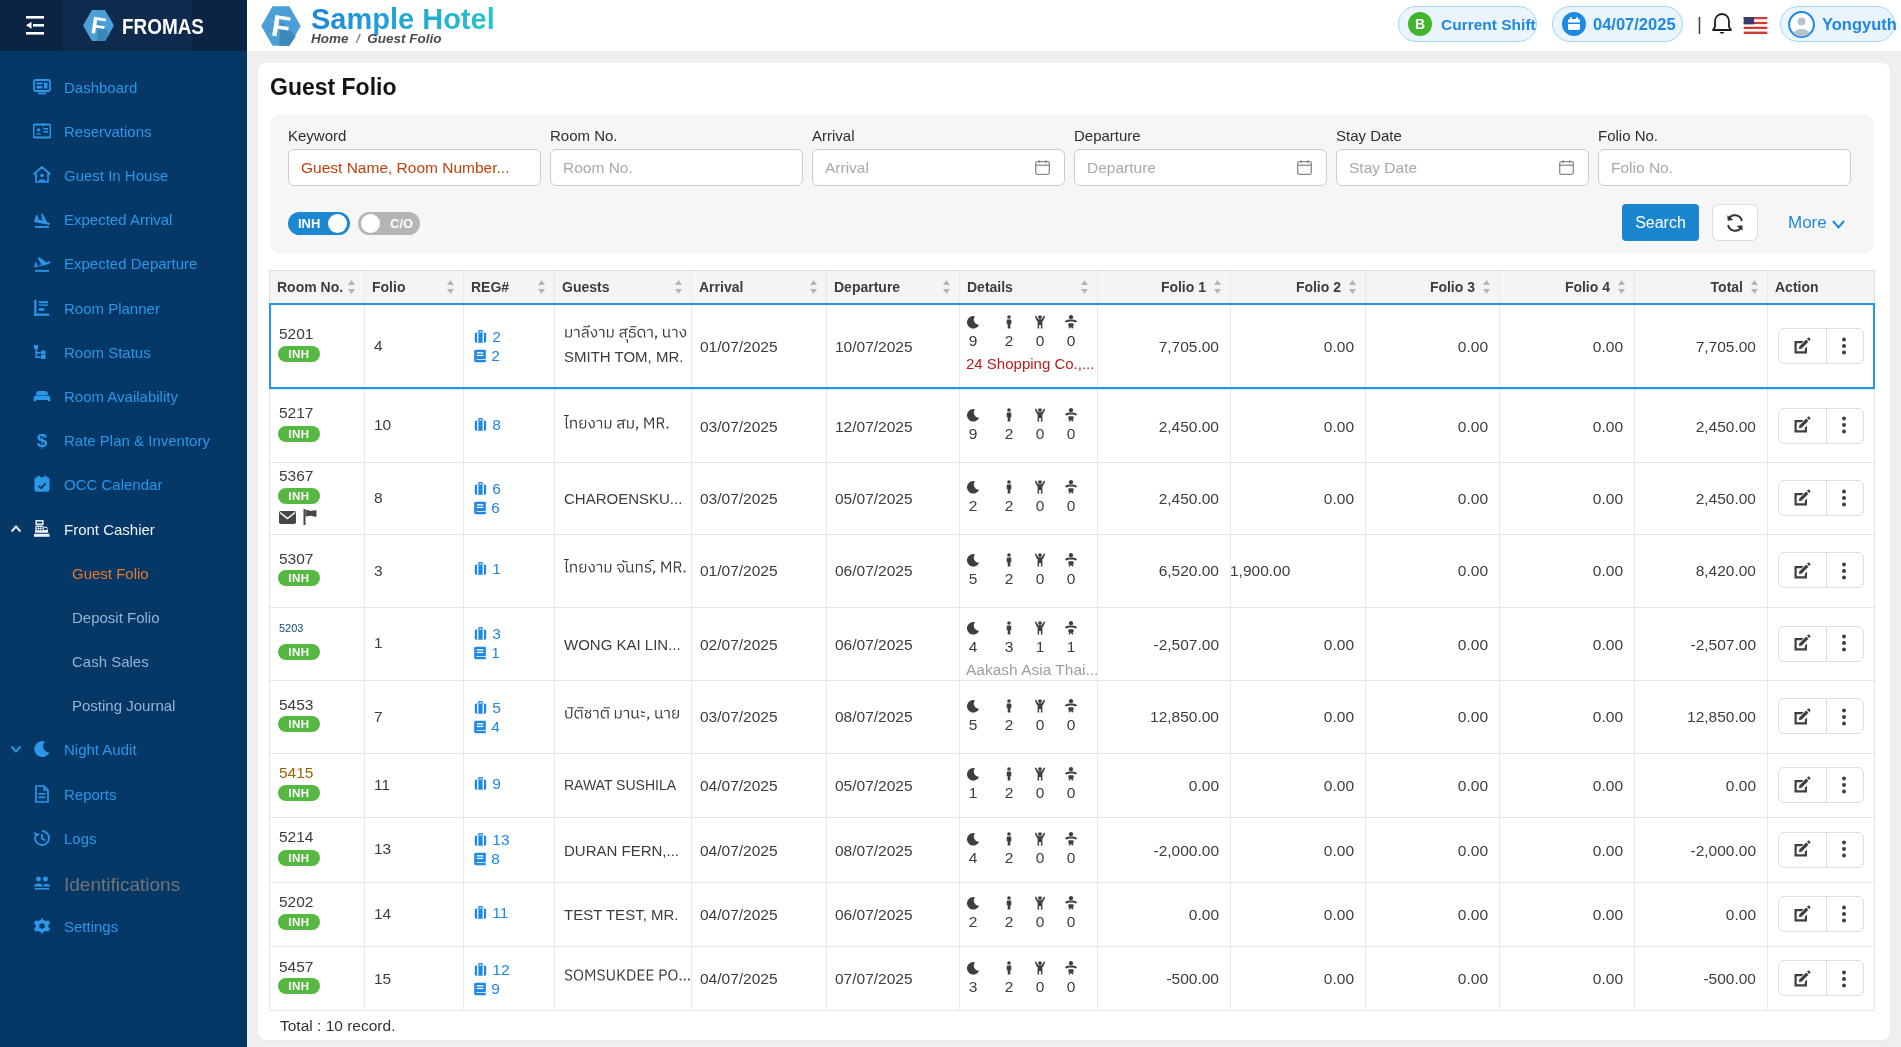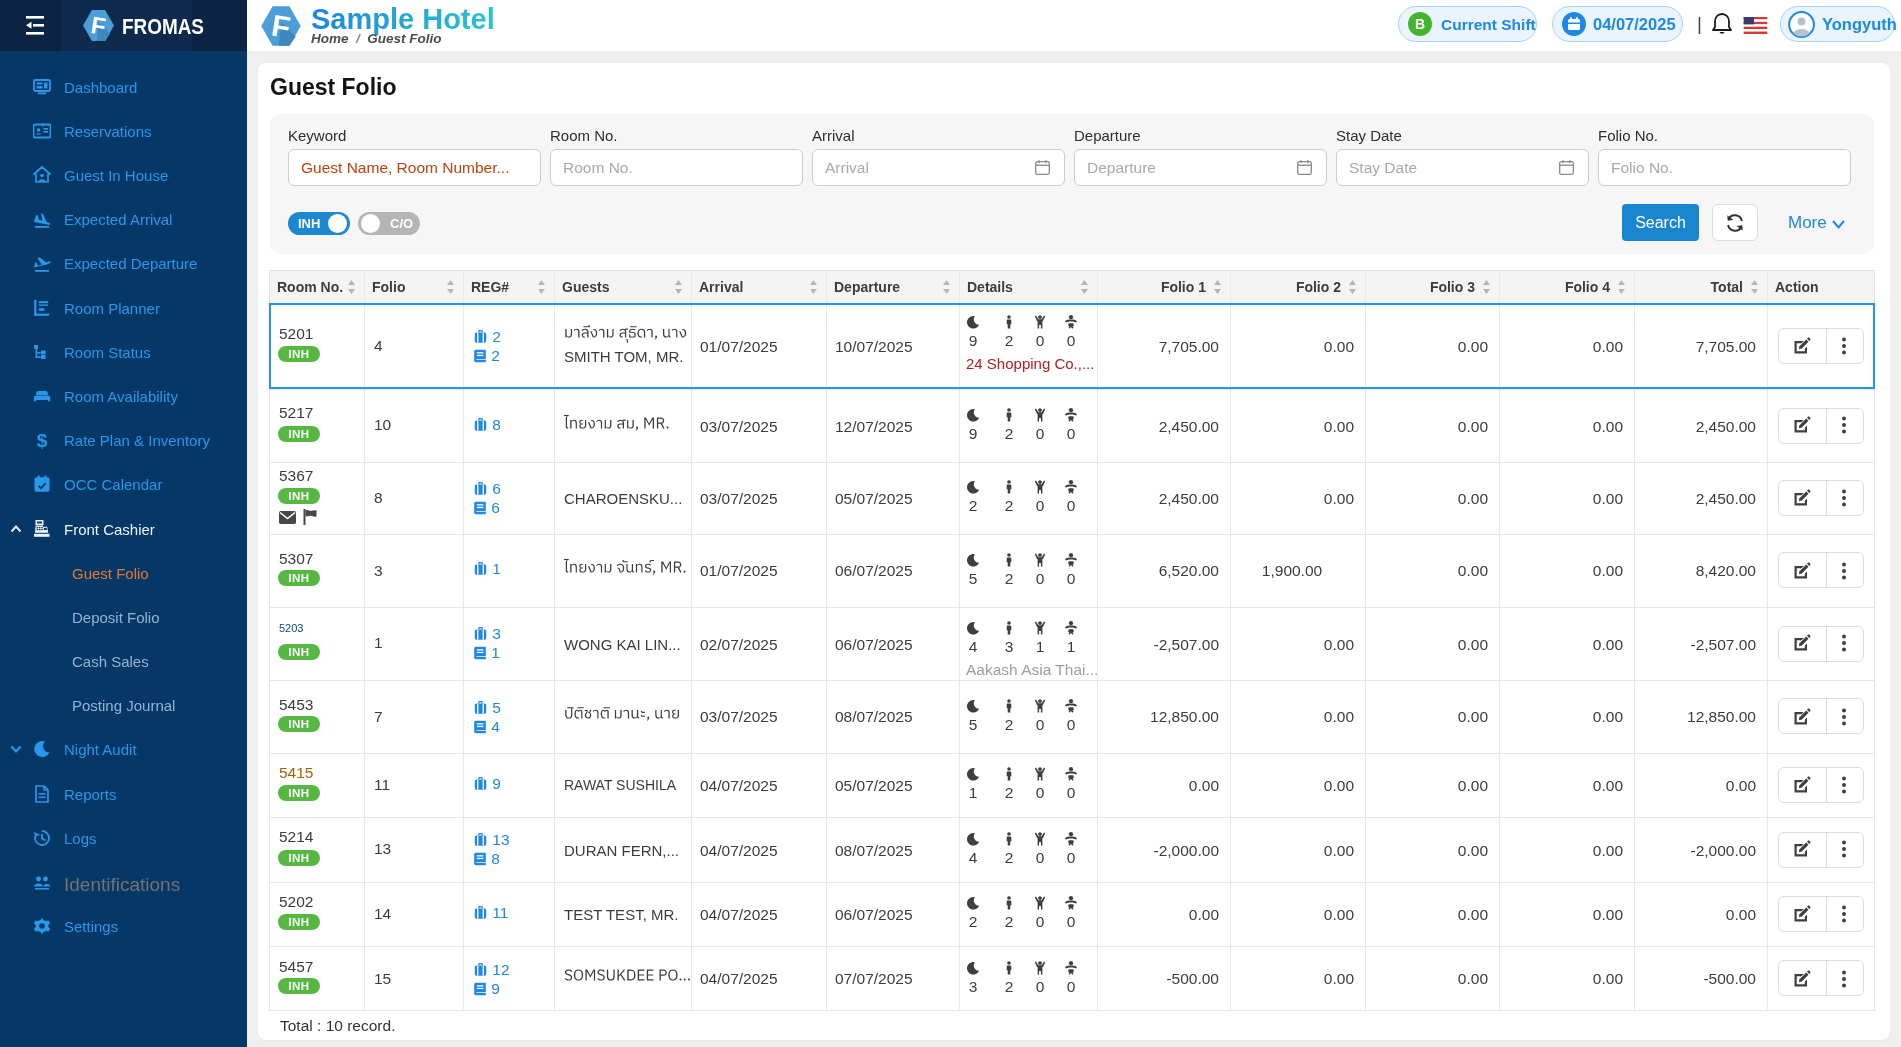--- a/index.html
+++ b/index.html
@@ -525,21 +525,21 @@
     <path d="M1.8 1.2 L3 0.4 L5.3 4.3 L8.7 4.3 L11 0.4 L12.2 1.2 L10 6 L9.4 6 L9.4 13.6 L7.9 13.6 L7.9 10 L6.1 10 L6.1 13.6 L4.6 13.6 L4.6 6 L4 6 Z" fill="#3f3f3f"></path>
   </svg>
 <div class="abs" style="left:1030px;top:569.5px;width:20px;text-align:center;font-size:15.5px;color:#3c3c3c">0</div>
 <svg class="abs" style="left:1064px;top:552.5px" width="14" height="14" viewBox="0 0 14 14">
     <circle cx="7" cy="2.2" r="2.1" fill="#3f3f3f"></circle>
     <path d="M1 6.2 C2.6 5 4.7 4.6 7 4.6 C9.3 4.6 11.4 5 13 6.2 L12.1 7.6 C10.8 6.7 9 6.4 7 6.4 C5 6.4 3.2 6.7 1.9 7.6 Z" fill="#3f3f3f"></path>
     <path d="M4.6 8.2 L9.4 8.2 L9.8 10.8 L8.6 11.4 L9.6 12.6 L8.2 13.8 L6.9 11.8 L5.8 13.8 L4.4 12.6 L5.4 11.4 L4.2 10.8 Z" fill="#3f3f3f"></path>
   </svg>
 <div class="abs" style="left:1061px;top:569.5px;width:20px;text-align:center;font-size:15.5px;color:#3c3c3c">0</div>
 <div class="abs" style="left:1097px;top:562px;width:122px;text-align:right;font-size:15.5px;color:#3c3c3c">6,520.00</div>
-<div class="abs" style="left:1230px;top:562px;width:124px;text-align:center;font-size:15.5px;color:#3c3c3c">1,900.00</div>
+<div class="abs" style="left:1230px;top:562px;width:124px;text-align:left;font-size:15.5px;color:#3c3c3c">1,900.00</div>
 <div class="abs" style="left:1365px;top:562px;width:123px;text-align:right;font-size:15.5px;color:#3c3c3c">0.00</div>
 <div class="abs" style="left:1499px;top:562px;width:124px;text-align:right;font-size:15.5px;color:#3c3c3c">0.00</div>
 <div class="abs" style="left:1634px;top:562px;width:122px;text-align:right;font-size:15.5px;color:#3c3c3c">8,420.00</div>
 <div class="abs" style="left:1778px;top:552px;width:86px;height:36px;background:#fff;border:1px solid #ddd;border-radius:6px"></div>
 <div class="abs" style="left:1826px;top:552px;width:1px;height:36px;background:#ddd"></div>
 <svg class="abs" style="left:1793px;top:562px" width="18" height="18" viewBox="0 0 18 18">
     <path d="M1.5 4 L1.5 16.5 L14 16.5 L14 9.5 L11.8 11.7 L11.8 14.3 L3.7 14.3 L3.7 6.2 L8.5 6.2 L10.7 4 Z" fill="#3f3f3f"></path>
     <path d="M6.3 9.4 L13.2 2.5 L15.5 4.8 L8.6 11.7 L5.9 12.1 Z" fill="#3f3f3f"></path>
     <path d="M14 1.7 L16.3 4 L17 3.3 C17.6 2.7 17.6 2 17 1.4 L16.6 1 C16 0.4 15.3 0.4 14.7 1 Z" fill="#3f3f3f"></path>
   </svg>

